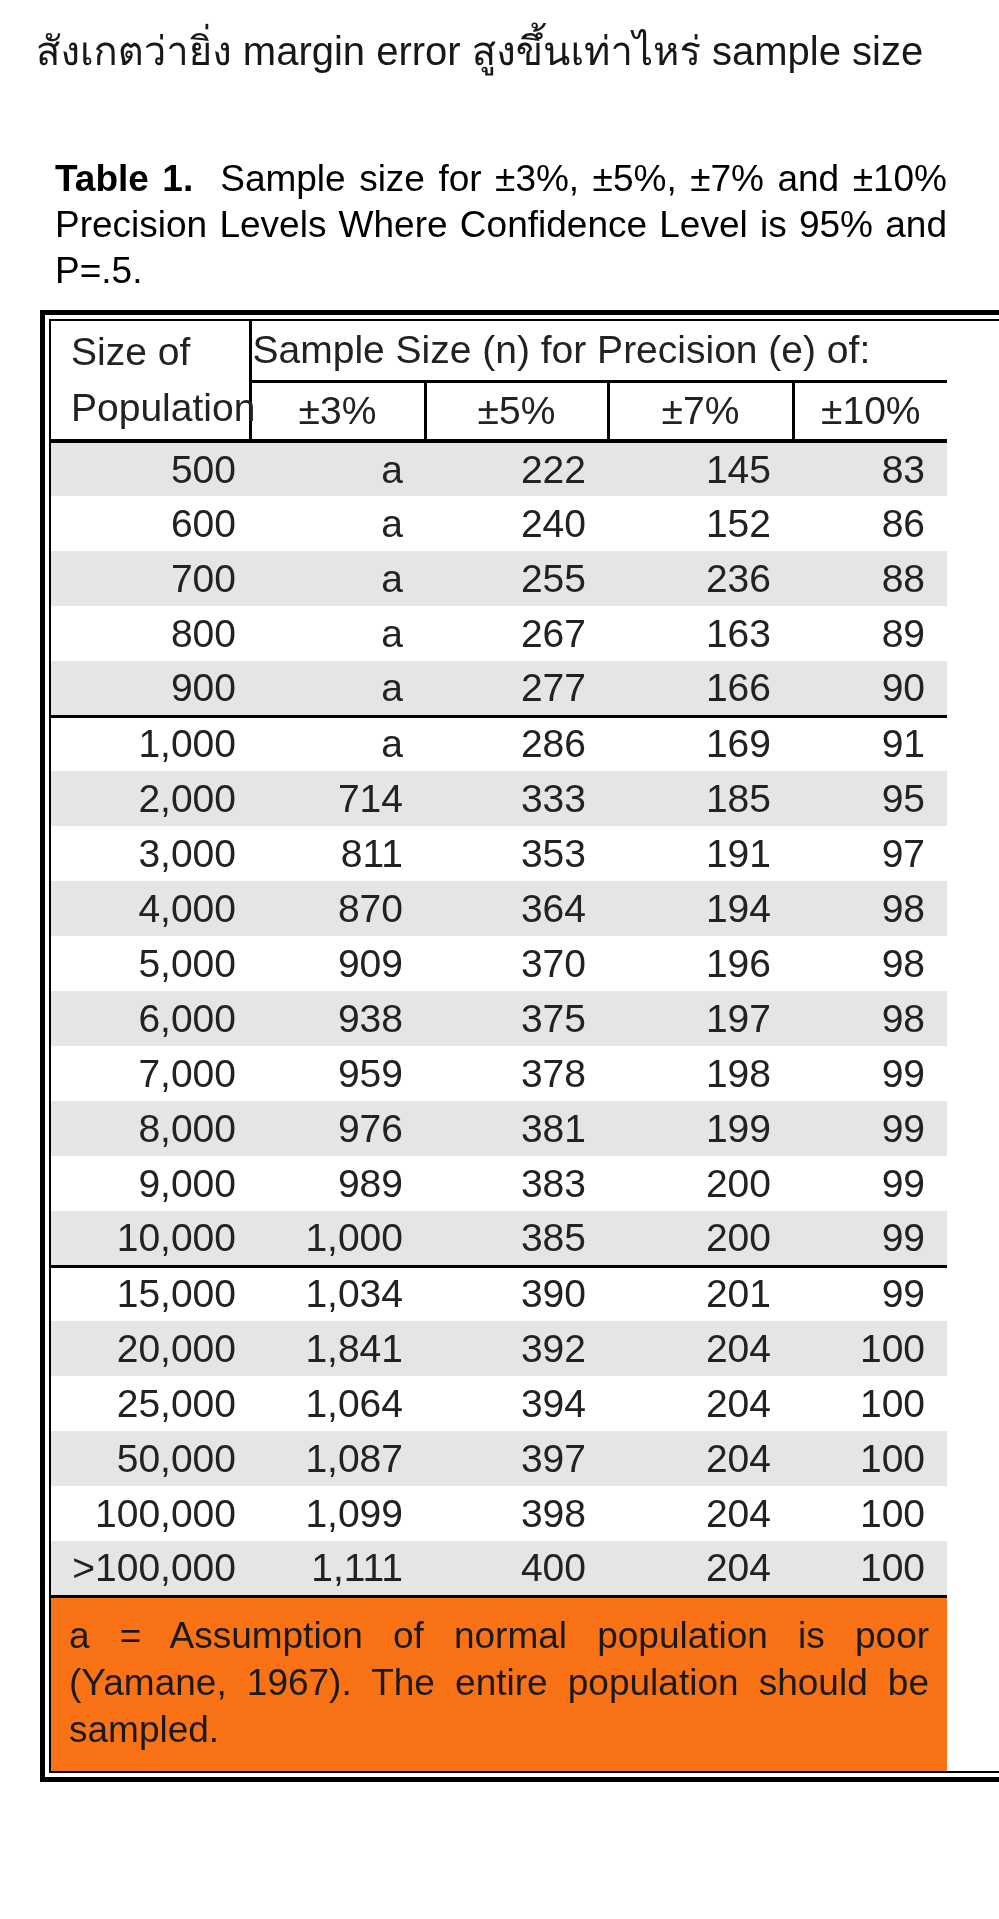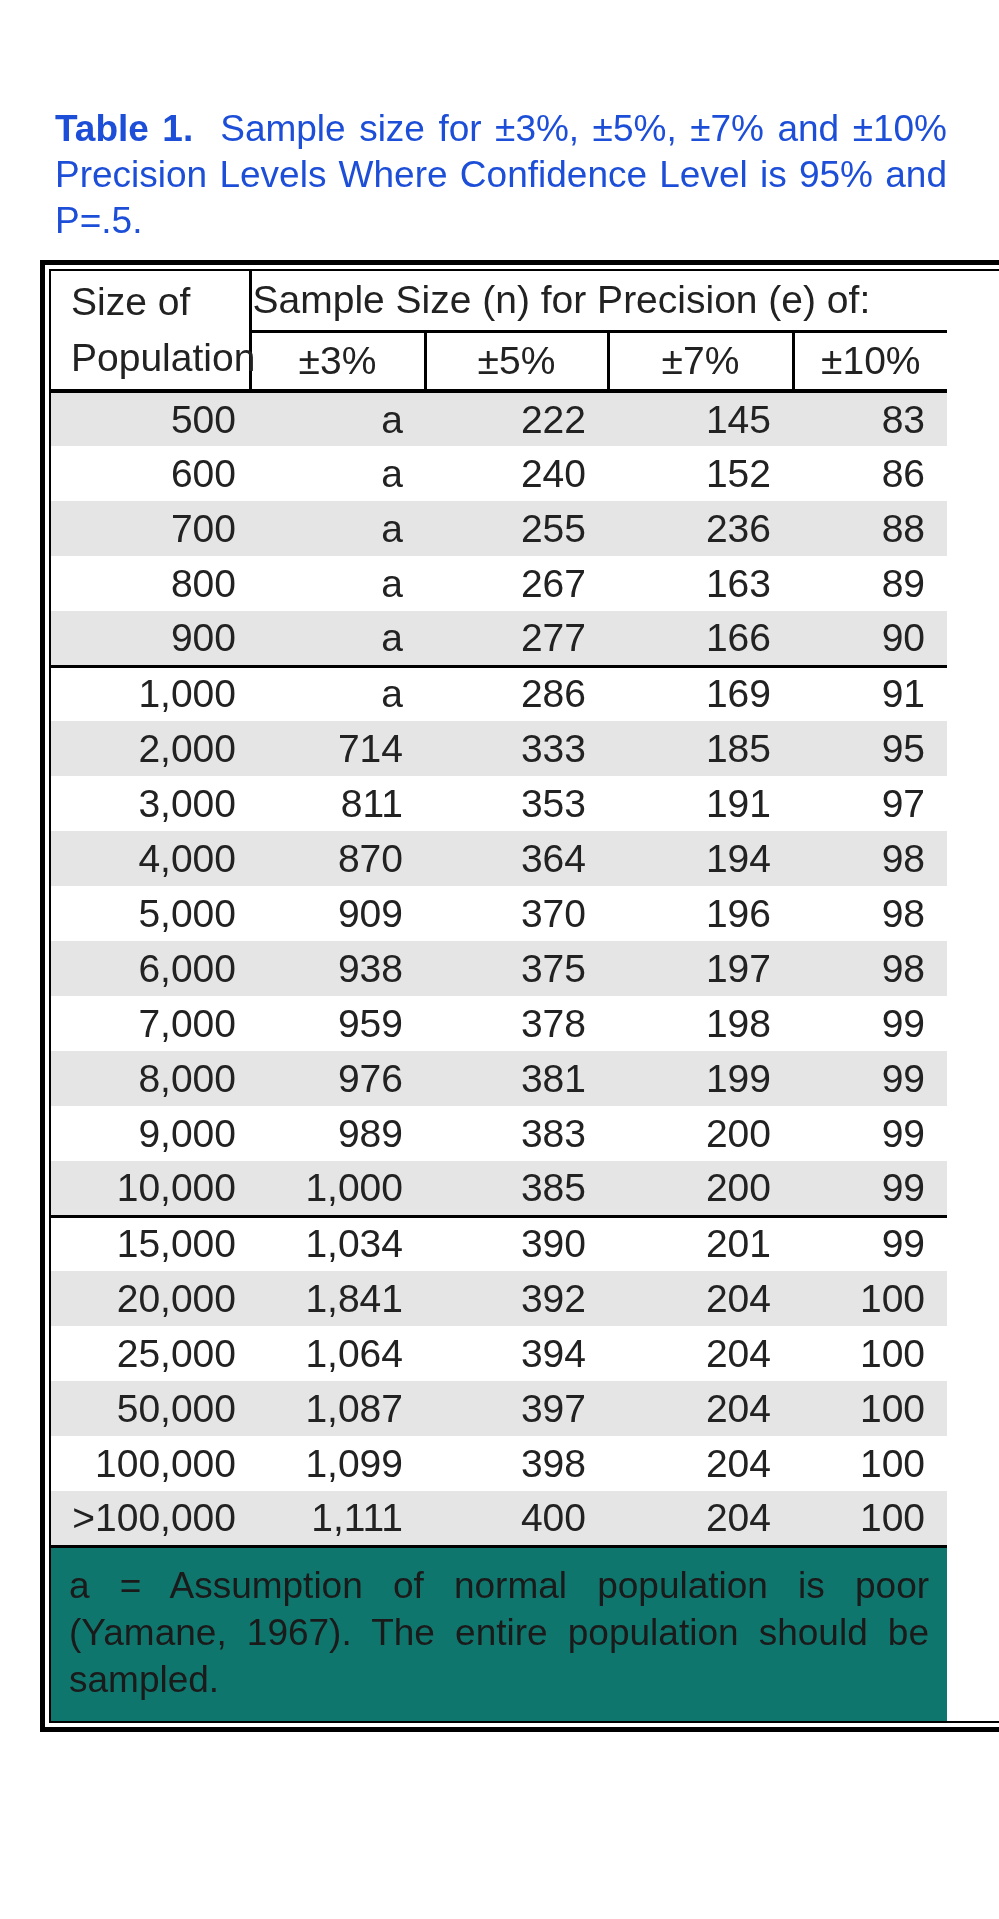--- a/index.html
+++ b/index.html
@@ -21,21 +21,21 @@
     white-space: nowrap;
   }
 
   
   .caption {
     margin: 80px 48px 0 55px;
     width: 892px;
     font-size: 37px;
     line-height: 46px;
     text-align: justify;
-    color: #1d4ed8;
+    color: #000000;
   }
   .caption .bold { font-weight: bold; }
 
   
   .table-outer {
     margin: 16px 0 0 40px;
     width: 988px;
     border: 5px solid #000;
     padding: 4px;
     background: #fff;
@@ -88,38 +88,39 @@
   tbody td:first-child { padding-right: 14px; }
   tr.stripe td { background: #e5e5e5; }
   tr.group-start td { border-top: 3px solid #000; }
 
   .footnote-cell {
     border-top: 3px solid #000;
     padding: 14px 18px 18px 18px;
     text-align: justify;
     font-size: 37px;
     line-height: 47px;
-    background: #0f766e;
+    background: #f97316;
     color: #1a1a1a;
   }
 
   
   .bottom-caption {
     margin: 34px 0 0 36px;
     font-size: 37px;
     color: #181818;
     white-space: nowrap;
   }
 </style>
 </head>
 <body>
 
 <div class="page">
 
   <div class="intro">
+    <div>สังเกตว่ายิ่ง margin error สูงขึ้นเท่าไหร่ sample size</div>
   </div>
 
   <p class="caption"><span class="bold">Table 1.</span>&nbsp; <span>Sample size for ±3%, ±5%, ±7% and ±10% Precision Levels Where Confidence Level is 95% and P=.5.</span></p>
 
   <div class="table-outer">
     <div class="table-inner">
       <table>
         <colgroup>
           <col class="c-pop">
             <col class="c-p3">

